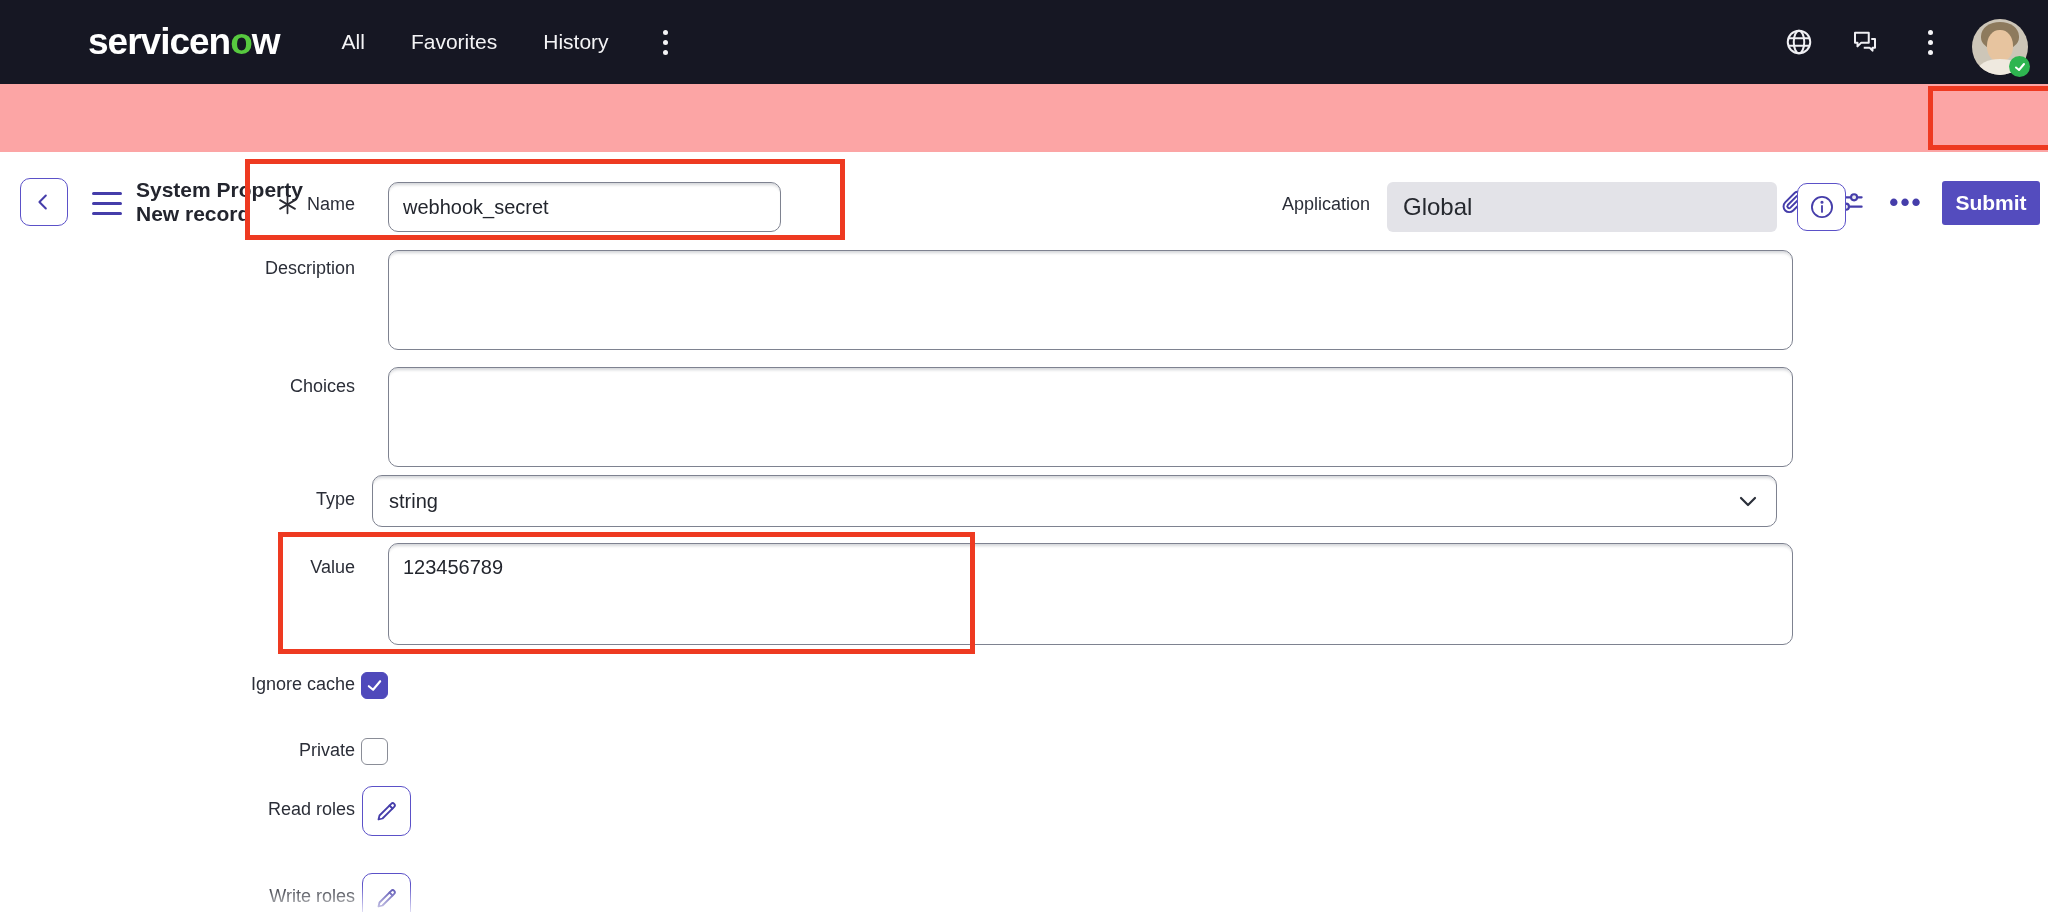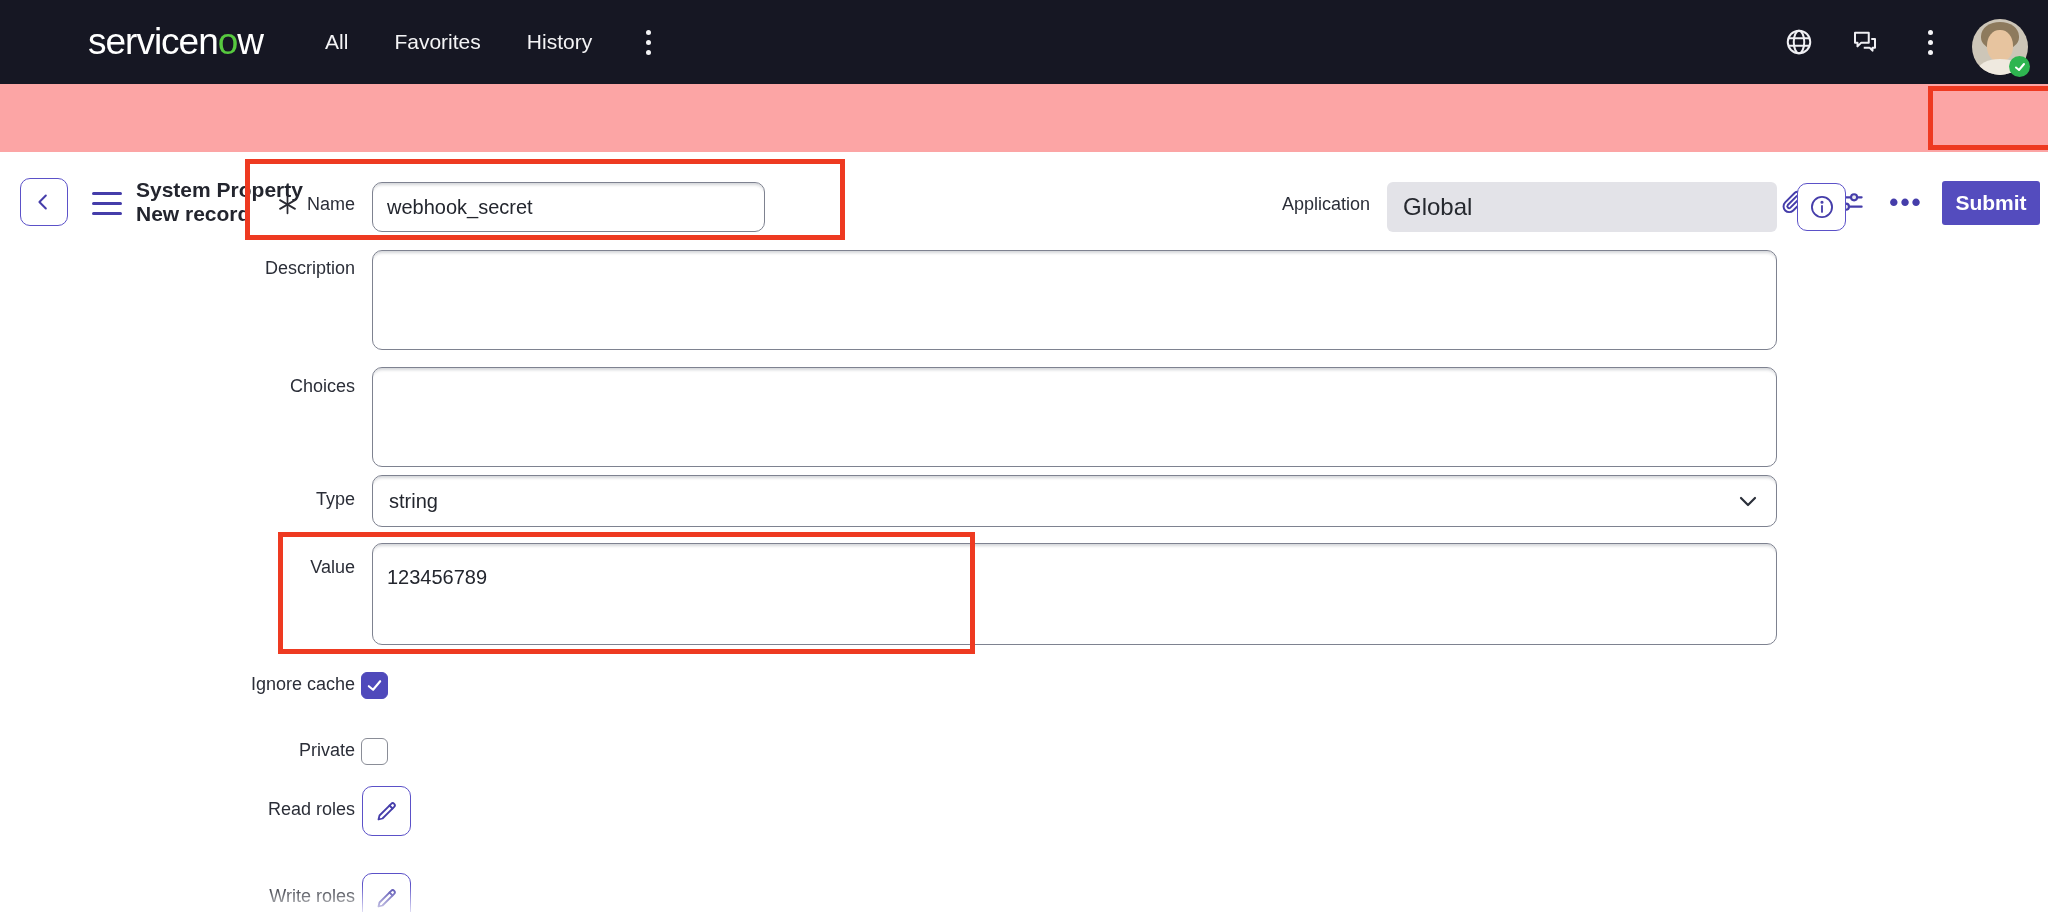--- a/index.html
+++ b/index.html
@@ -7,21 +7,21 @@
   #page {
     position:relative; width:2048px; height:912px; overflow:hidden;
     background:#ffffff; font-family:"Liberation Sans", sans-serif;
   }
 
   
   .topnav {
     position:absolute; left:0; top:0; width:2048px; height:84px;
     background:#161723; display:flex; align-items:center;
   }
-  .logo { margin-left:88px; font-size:37px; font-weight:400; letter-spacing:-1px;
+  .logo { margin-left:88px; font-size:37px; font-weight:700; letter-spacing:-1px;
           color:#ffffff; white-space:nowrap; }
   .logo .o { color:#57c93f; }
   .nav-items { display:flex; align-items:center; gap:46px; margin-left:62px;
                font-size:21px; color:#f4f4f6; }
   .nav-link { cursor:pointer; white-space:nowrap; }
   .kebab-v { display:flex; flex-direction:column; gap:5px; padding:4px 8px; cursor:pointer; }
   .kebab-v i { width:5px; height:5px; border-radius:50%; background:#f4f4f6; }
 
   .pill {
     position:absolute; left:800px; top:19px; width:466px; height:46px;
@@ -79,23 +79,23 @@
     border:none; border-radius:3px; font-family:"Liberation Sans",sans-serif; cursor:pointer;
   }
 
   
   .lbl { position:absolute; right:1693px; text-align:right; white-space:nowrap;
          font-size:18px; color:#2b2e38; display:flex; align-items:center; gap:9px; }
   .tbox {
     position:absolute; border:1.5px solid #7e8290; border-radius:10px; background:#fff;
     box-shadow: inset 0 4px 3px -2px rgba(40,48,66,.20);
     font-size:20px; color:#23262e; font-family:"Liberation Sans",sans-serif;
-    padding:0 14px; outline:none;
-  }
-  textarea.tbox { padding-top:21px; resize:none; line-height:24px; }
+    padding:0 14px; outline:none;margin-left:16px;
+  }
+  textarea.tbox { padding-top:11px; resize:none; line-height:24px; }
   .ro-field {
     position:absolute; background:#e3e3e8; border-radius:6px;
     display:flex; align-items:center; padding:0 16px; font-size:24px; color:#26292f;
   }
   .select {
     position:absolute; border:1.5px solid #7e8290; border-radius:10px; background:#fff;
     box-shadow: inset 0 4px 3px -2px rgba(40,48,66,.20);
     display:flex; align-items:center; justify-content:space-between;
     padding:0 16px; font-size:20px; color:#23262e; cursor:pointer;
   }

